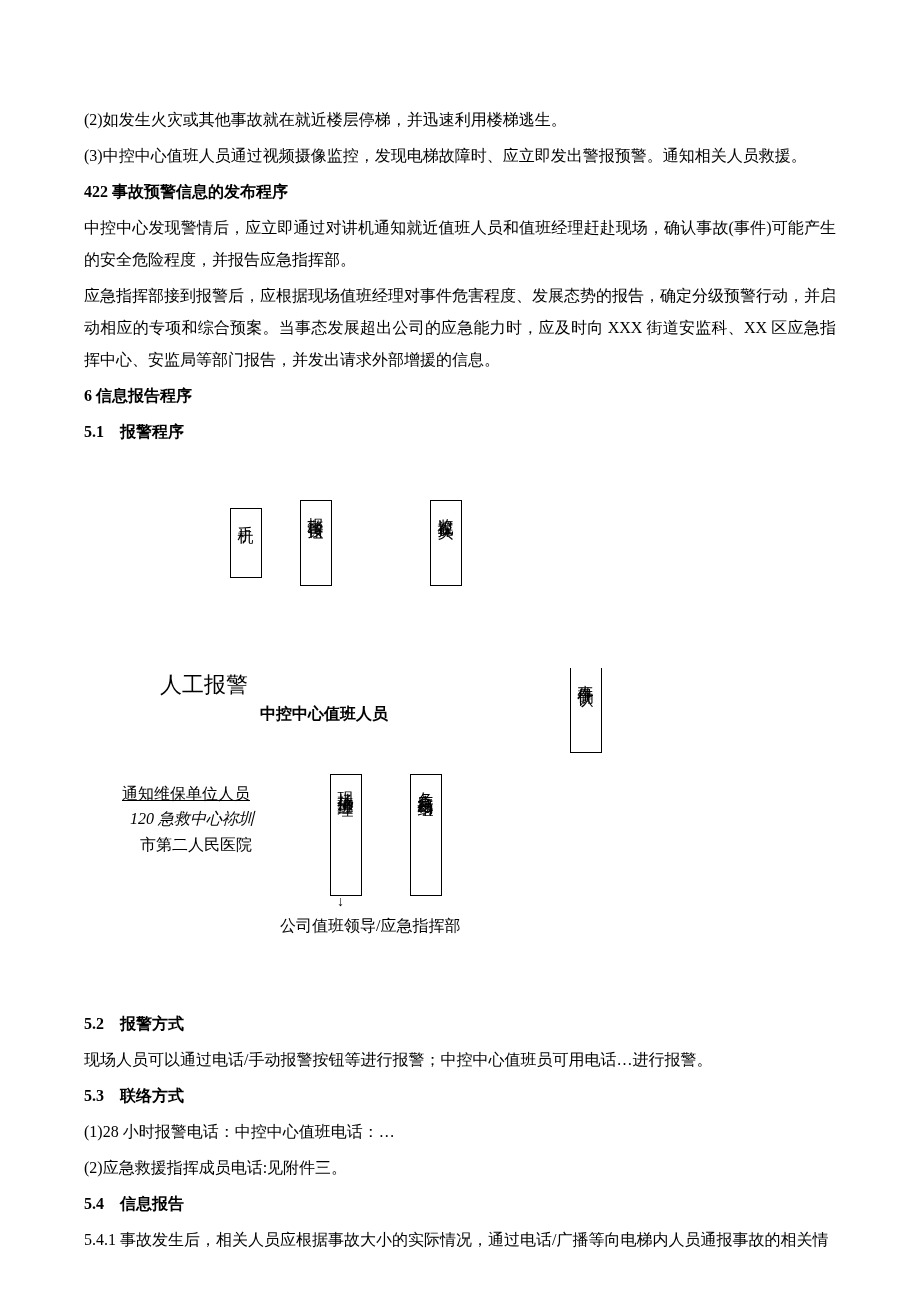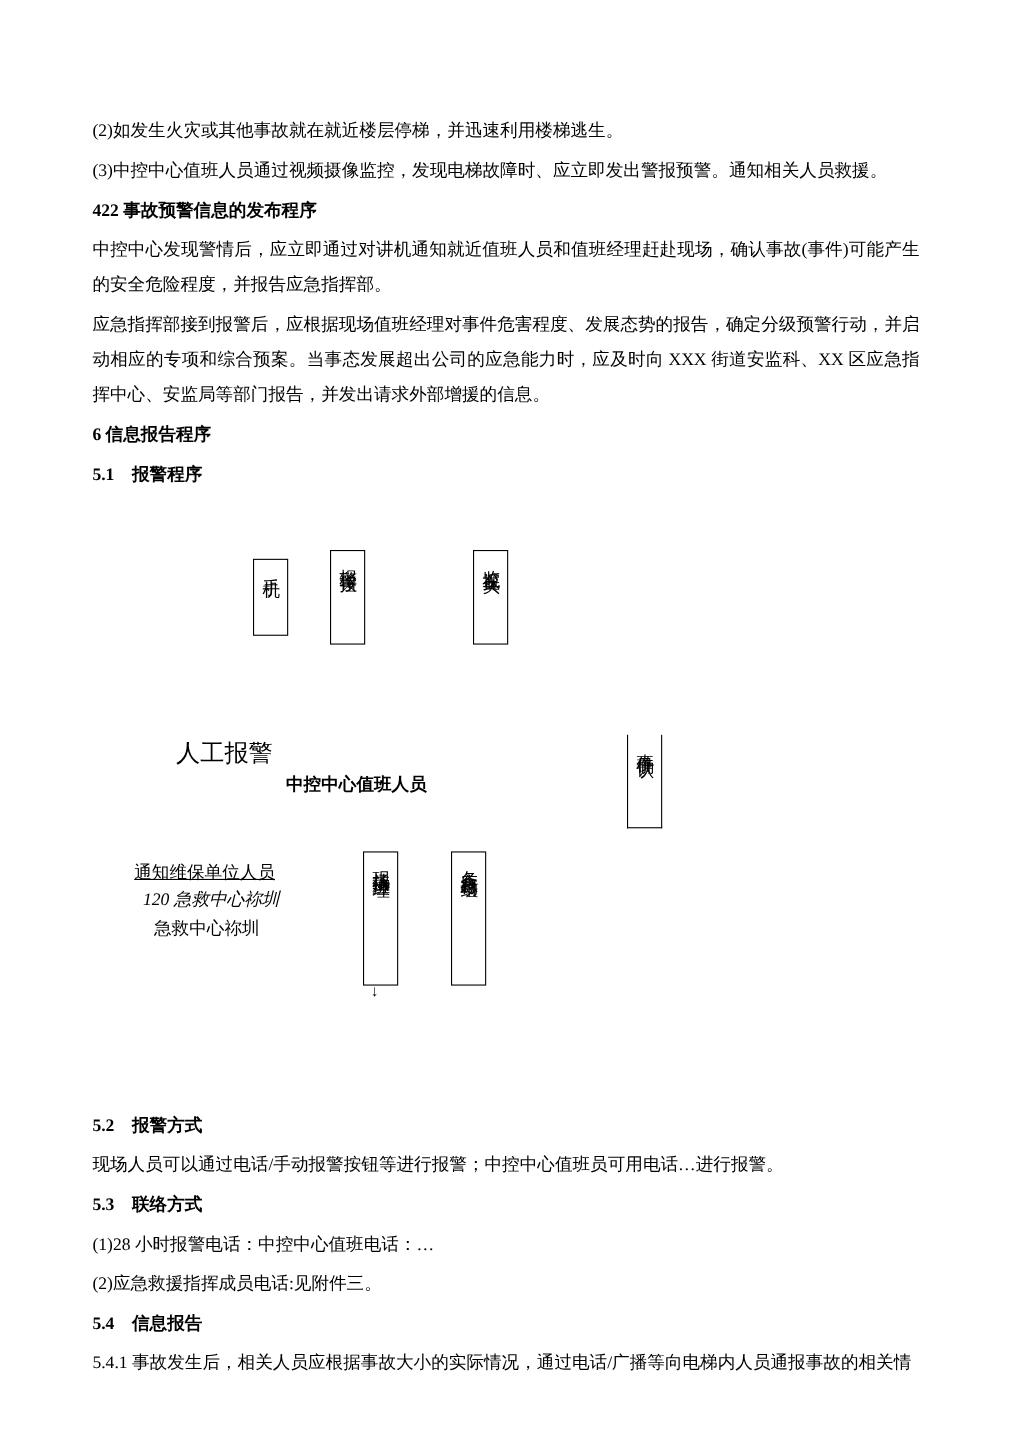--- a/index.html
+++ b/index.html
@@ -66,27 +66,28 @@
   <div class="vbox" style="left:350px; top:12px; height:76px;">监视探头</div>
 
   <div class="label-abs" style="left:80px; top:175px; font-size:22px;">人工报警</div>
 
   <div class="label-abs bold" style="left:180px; top:210px;">中控中心值班人员</div>
 
   <div class="vbox" style="left:490px; top:180px; height:76px; border-top:none;">事件确认</div>
 
   <div class="label-abs underline" style="left:30px; top:290px;margin-left:12px;">通知维保单位人员</div>
   <div class="label-abs" style="left:50px; top:318px; line-height:1.6;font-style:italic;">120 急救中心祢圳</div>
-  <div class="label-abs" style="left:60px; top:344px; line-height:1.6;">急救中心祢圳</div>
+  <div class="label-abs" style="left:60px; top:344px; line-height:1.6;">市第二人民医院</div>
 
   <div class="vbox" style="left:250px; top:286px; height:112px;">现场值班经理</div>
   <div class="vbox" style="left:330px; top:286px; height:112px;">各应急行动组</div>
 
   <div class="arrow" style="left:257px; top:400px;">↓</div>
 
+  <div class="label-abs" style="left:200px; top:422px;">公司值班领导/应急指挥部</div>
 </div>
 
 <p class="bold">5.2　报警方式</p>
 <p>现场人员可以通过电话/手动报警按钮等进行报警；中控中心值班员可用电话…进行报警。</p>
 <p class="bold">5.3　联络方式</p>
 <p>(1)28 小时报警电话：中控中心值班电话：…</p>
 <p>(2)应急救援指挥成员电话:见附件三。</p>
 <p class="bold">5.4　信息报告</p>
 <p>5.4.1 事故发生后，相关人员应根据事故大小的实际情况，通过电话/广播等向电梯内人员通报事故的相关情</p>
 

